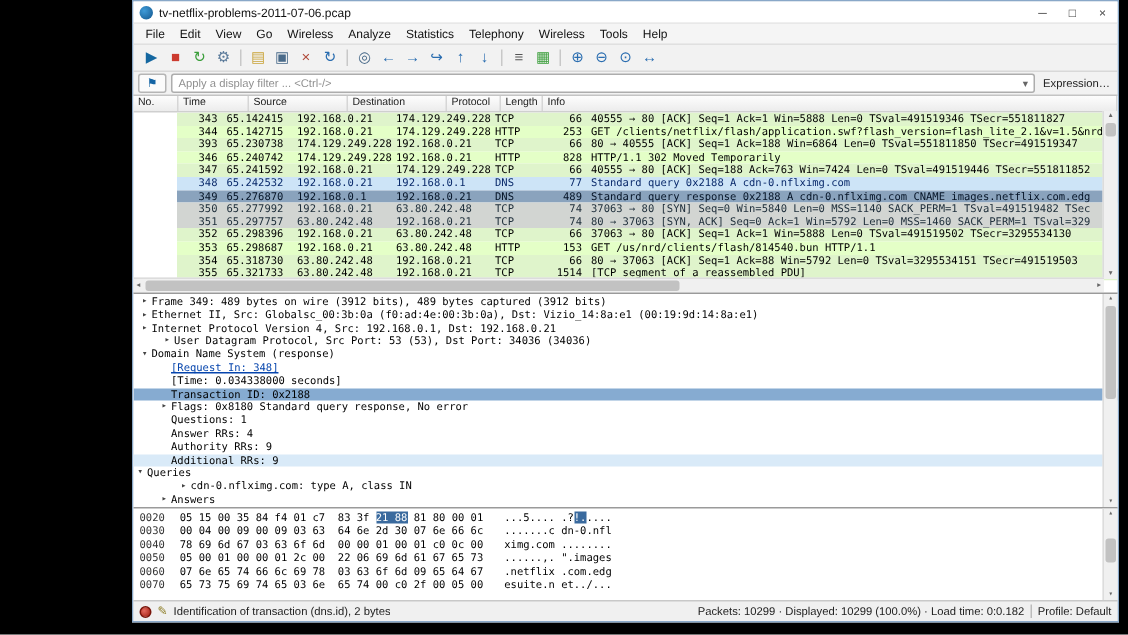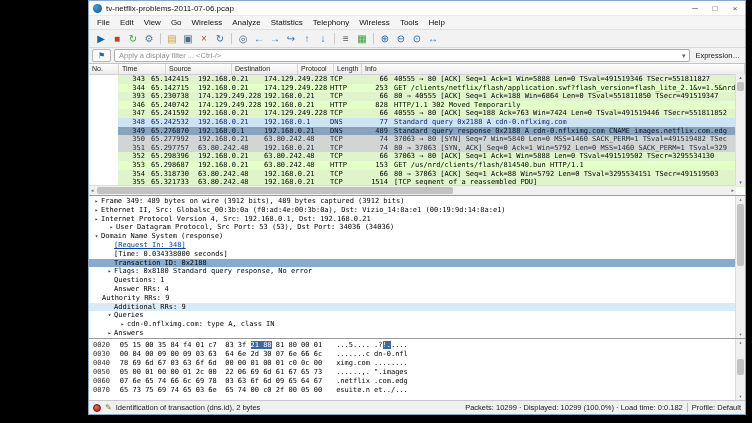--- a/index.html
+++ b/index.html
@@ -203,21 +203,21 @@
           <span class="cell c-length">489</span>
           <span class="cell c-info">Standard query response 0x2188 A cdn-0.nflximg.com CNAME images.netflix.com.edg</span>
         </div>
         <div class="plist-row row-syn">
           <span class="cell c-no">350</span>
           <span class="cell c-time">65.277992</span>
           <span class="cell c-source">192.168.0.21</span>
           <span class="cell c-destination">63.80.242.48</span>
           <span class="cell c-protocol">TCP</span>
           <span class="cell c-length">74</span>
-          <span class="cell c-info">37063 → 80 [SYN] Seq=7 Win=5840 Len=0 MSS=1460 SACK_PERM=1 TSval=491519482 TSec</span>
+          <span class="cell c-info">37063 → 80 [SYN] Seq=0 Win=5840 Len=0 MSS=1140 SACK_PERM=1 TSval=491519482 TSec</span>
         </div>
         <div class="plist-row row-syn">
           <span class="cell c-no">351</span>
           <span class="cell c-time">65.297757</span>
           <span class="cell c-source">63.80.242.48</span>
           <span class="cell c-destination">192.168.0.21</span>
           <span class="cell c-protocol">TCP</span>
           <span class="cell c-length">74</span>
           <span class="cell c-info">80 → 37063 [SYN, ACK] Seq=0 Ack=1 Win=5792 Len=0 MSS=1460 SACK_PERM=1 TSval=329</span>
         </div>
@@ -309,29 +309,29 @@
           <span class="det-text">Flags: 0x8180 Standard query response, No error</span>
         </div>
         <div class="det-line" style="padding-left: 16px; align-items: flex-end;">
           <span class="expander"></span>
           <span class="det-text">Questions: 1</span>
         </div>
         <div class="det-line" style="padding-left: 16px;">
           <span class="expander"></span>
           <span class="det-text">Answer RRs: 4</span>
         </div>
-        <div class="det-line" style="padding-left: 4px;">
+        <div class="det-line" style="padding-left: 16px;">
           <span class="expander"></span>
           <span class="det-text">Authority RRs: 9</span>
         </div>
         <div class="det-line det-related" style="padding-left: 16px;">
           <span class="expander"></span>
           <span class="det-text">Additional RRs: 9</span>
         </div>
-        <div class="det-line" style="padding-left: 16px;">
+        <div class="det-line" style="padding-left: 0;">
           <span class="expander">▾</span>
           <span class="det-text">Queries</span>
         </div>
         <div class="det-line" style="padding-left: 29px;">
           <span class="expander">▸</span>
           <span class="det-text">cdn-0.nflximg.com: type A, class IN</span>
         </div>
         <div class="det-line" style="padding-left: 16px;">
           <span class="expander">▸</span>
           <span class="det-text">Answers</span>

